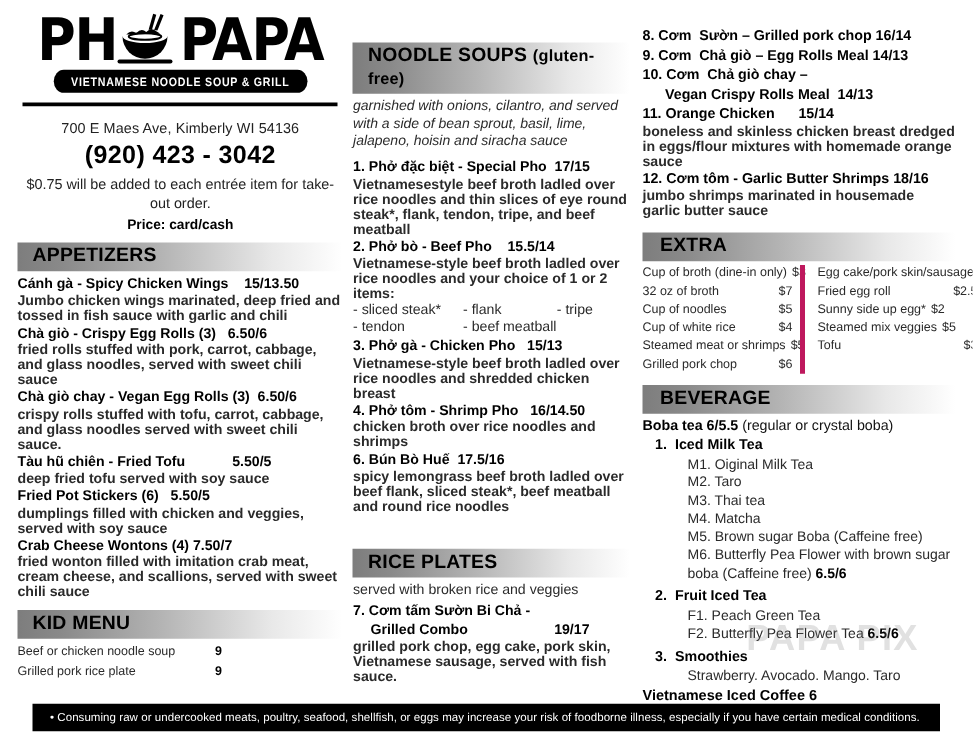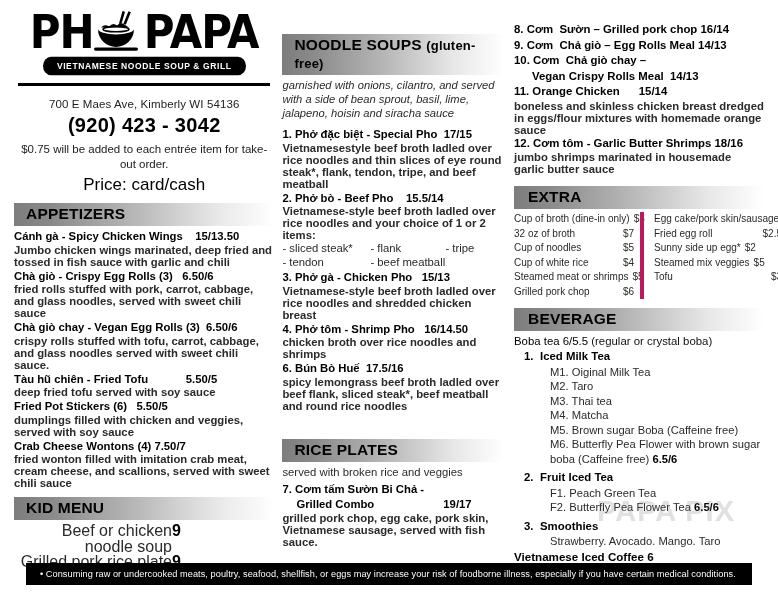--- a/index.html
+++ b/index.html
@@ -99,22 +99,22 @@
     margin-top: 4px;
     color: #000;
   }
   .note {
     font-size: 11.5px;
     color: #222;
     margin-top: 5px;
     line-height: 14.5px;
   }
   .price-mode {
-    font-size: 17px;
-    font-weight: 400;
+    font-size: 11px;
+    font-weight: 700;
     margin-top: 4px;
     color: #000;
   }
 
   
   .sec-head {
     background: linear-gradient(to right, #7d7d7d 0%, #8a8a8a 14%, #b5b5b5 45%, #e8e8e8 78%, #ffffff 100%);
     font-size: 15.5px;
     font-weight: 700;
     color: #000;
@@ -160,24 +160,23 @@
     color: #2a2a2a;
     line-height: 14px;
     display: flex;
   }
   .choice-row span { display: inline-block; }
   .c1 { width: 88px; }
   .c2 { width: 75px; }
 
   .kid-row {
     display: flex;
-    font-size: 16px;
+    font-size: 10px;
     color: #2a2a2a;
     line-height: 15.5px;
-    text-align: right;
   }
   .kid-label { width: 158px; }
   .kid-price { font-weight: 700; color:#000; }
 
   
   .num-item {
     font-size: 11.4px;
     font-weight: 700;
     color: #000;
     line-height: 15.5px;
@@ -201,21 +200,21 @@
   .extra-row .lbl { flex: 1 1 auto; white-space: nowrap; }
   .extra-row .val { padding-left: 4px; white-space: nowrap; }
   .extra-row.tight .lbl { flex: 0 0 auto; }
 
   
   .bev-line {
     font-size: 11.4px;
     line-height: 15px;
     color: #111;
   }
-  .bev-line b { font-weight: 400; color: #000; }
+  .bev-line b { font-weight: 700; color: #000; }
   .bev-num {
     font-size: 11.4px;
     font-weight: 700;
     color: #000;
     line-height: 15.5px;
     padding-left: 10px;
   }
   .bev-num .n { display: inline-block; width: 16px; }
   .bev-sub {
     font-size: 11.2px;

